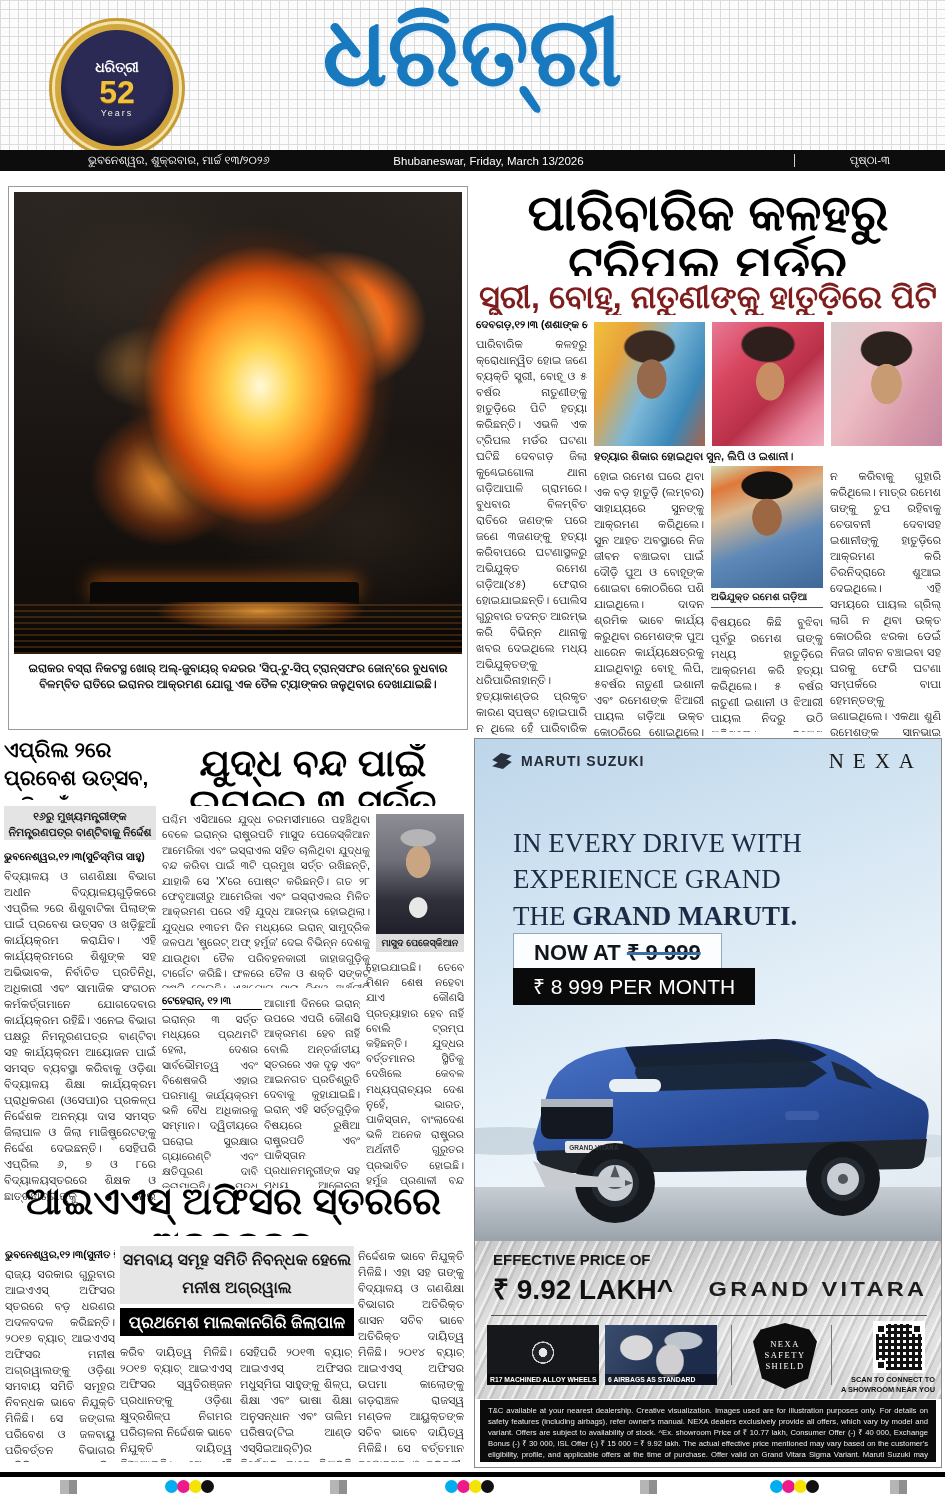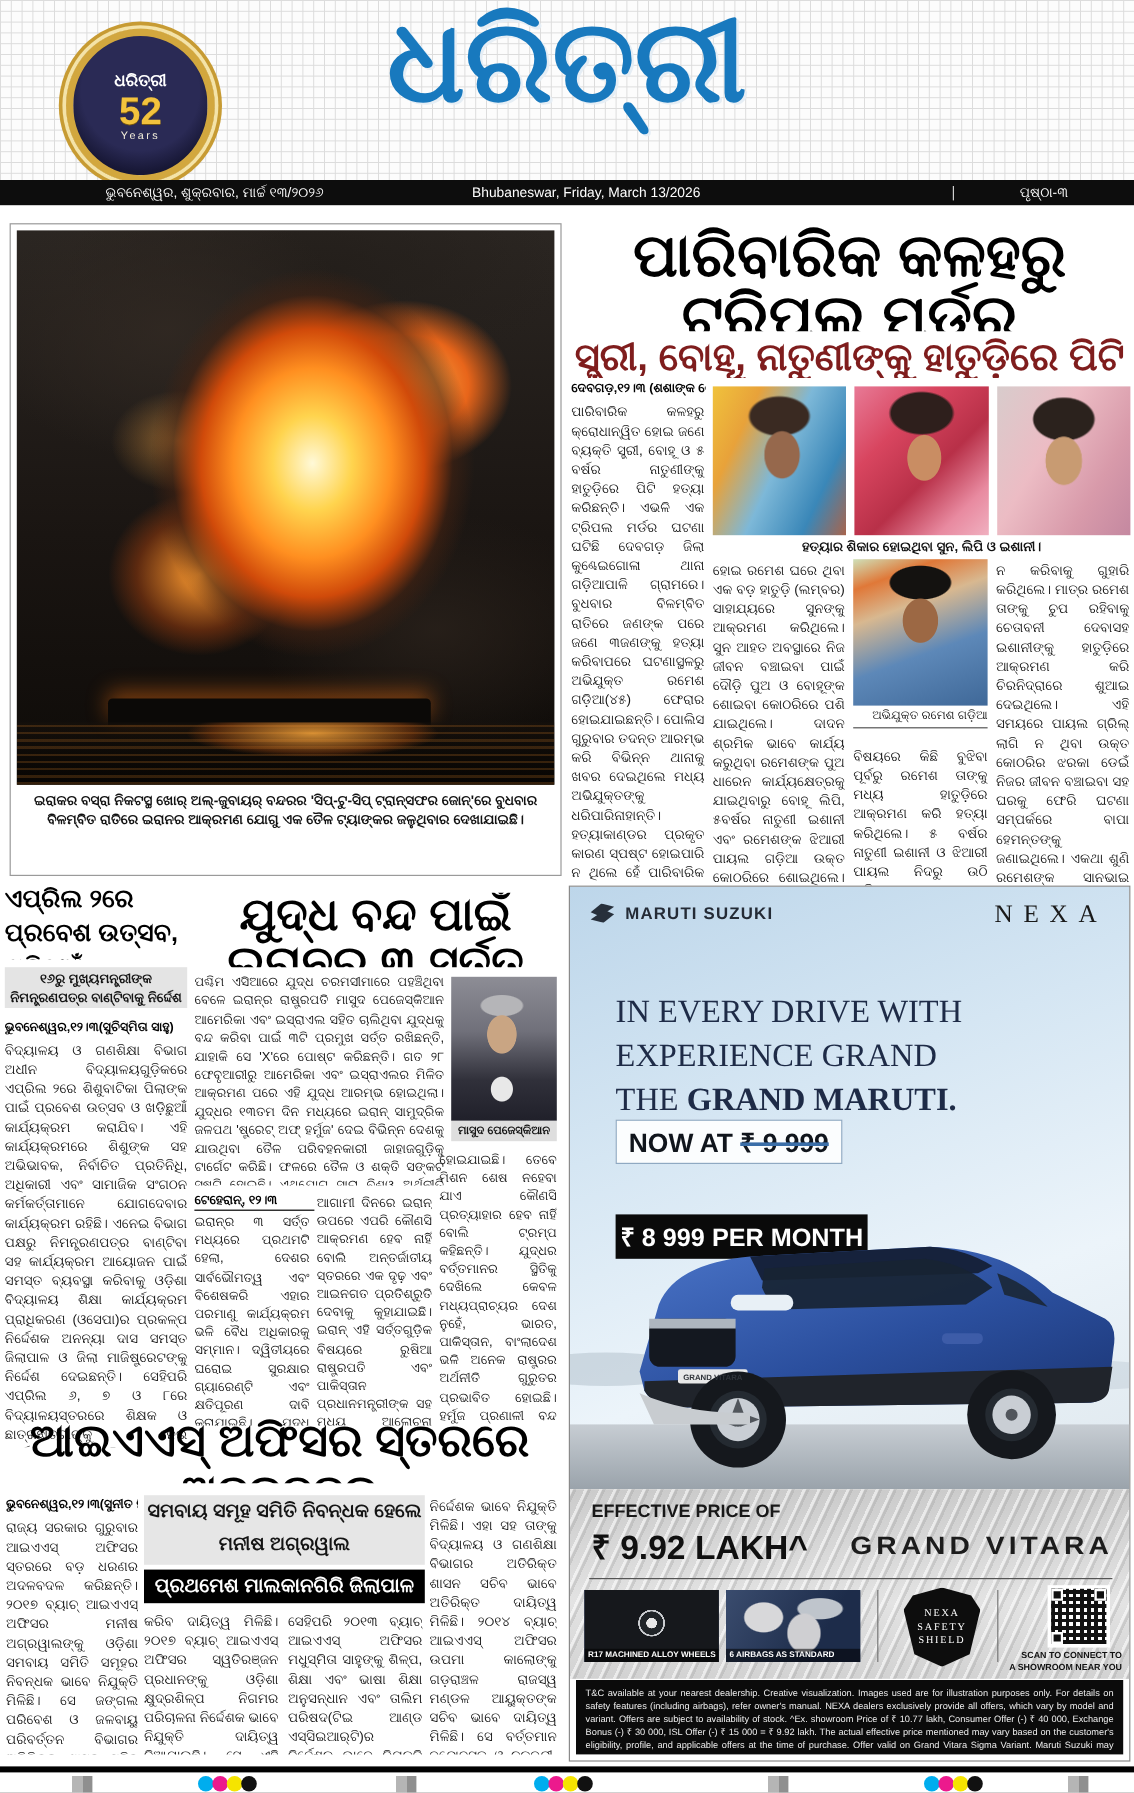--- a/index.html
+++ b/index.html
@@ -62,32 +62,32 @@
     radial-gradient(ellipse 40px 26px at 50% 20%,#3a2a22 0 60%,transparent 66%),
     linear-gradient(115deg,#f0c23c 0%,#e8a23a 24%,#7db8d8 50%,#3a87b8 78%,#a8644c 100%);}
   .vp2{background:
     radial-gradient(ellipse 23px 31px at 52% 48%,#c98d63 0 60%,transparent 63%),
     radial-gradient(ellipse 42px 28px at 50% 18%,#2e1f1c 0 60%,transparent 66%),
     linear-gradient(135deg,#e87a96 0%,#d8455f 30%,#b83048 58%,#e88aa0 82%,#f0b0c0 100%);}
   .vp3{background:
     radial-gradient(ellipse 25px 33px at 50% 50%,#c89b72 0 60%,transparent 62%),
     radial-gradient(ellipse 40px 28px at 50% 22%,#2b221d 0 62%,transparent 66%),
     linear-gradient(120deg,#d8cccc 0%,#ecbcc4 38%,#d89aaa 72%,#c488a0 100%);}
-  .victims-caption{position:absolute;left:594px;top:450px;width:348px;text-align:center;
+  .victims-caption{position:absolute;left:594px;top:450px;width:348px;
     font-size:11px;font-weight:bold;color:#111;overflow:hidden;}
   .m-col1{position:absolute;left:476px;top:336px;width:111px;height:406px;}
   .m-col2{position:absolute;left:594px;top:468px;width:110px;height:274px;}
   .m-col3{position:absolute;left:711px;top:466px;width:112px;height:276px;}
   .m-col4{position:absolute;left:830px;top:468px;width:111px;height:274px;}
   .accused{width:112px;height:122px;background:
     radial-gradient(ellipse 24px 30px at 50% 42%,#9c6844 0 60%,transparent 63%),
     radial-gradient(ellipse 40px 22px at 50% 16%,#141210 0 62%,transparent 66%),
     linear-gradient(160deg,#cfe0b8 0%,#e07838 16%,#d8b890 34%,#5d88b8 62%,#3f6898 100%);}
-  .accused-caption{width:112px;text-align:right;font-size:10px;font-weight:normal;padding:3px 0 4px;
-    border-bottom:1px solid #555;margin-bottom:16px;overflow:hidden;white-space:nowrap;}
+  .accused-caption{width:112px;text-align:left;font-size:10px;font-weight:bold;padding:3px 0 4px;
+    border-bottom:1px solid #555;margin-bottom:6px;overflow:hidden;white-space:nowrap;}
   
   .s-headline{position:absolute;left:4px;top:736px;width:152px;height:64px;font-size:21px;font-weight:bold;
     line-height:1.35;color:#000;overflow:hidden;}
   .s-subbox{position:absolute;left:4px;top:806px;width:152px;height:34px;background:#e4e4e4;
     font-size:11px;font-weight:bold;text-align:center;line-height:16px;padding-top:2px;box-sizing:border-box;overflow:hidden;}
   .s-byline{position:absolute;left:4px;top:850px;width:152px;}
   .s-body{position:absolute;left:4px;top:868px;width:152px;height:338px;}
   
   .i-headline{position:absolute;left:160px;top:744px;width:306px;height:62px;text-align:center;
     font-size:38px;font-weight:bold;line-height:1.05;color:#000;overflow:hidden;}
@@ -122,24 +122,24 @@
     background:linear-gradient(160deg,#bdd6ea 0%,#d5e6f3 35%,#ecf4fa 68%,#dfe8ee 100%);}
   .ad-brand-left{position:absolute;left:16px;top:14px;display:flex;align-items:center;gap:8px;}
   .suzuki-mark{width:22px;height:16px;}
   .maruti-label{font-size:14px;font-weight:bold;letter-spacing:1px;color:#242b36;}
   .nexa-label{position:absolute;right:18px;top:10px;font-size:21px;letter-spacing:9px;color:#1a1a1a;
     font-family:"Liberation Serif",serif;}
   .ad-headline{position:absolute;left:38px;top:86px;font-family:"Liberation Serif",serif;
     font-size:27px;line-height:1.35;color:#1e2b47;}
   .ad-headline b{font-weight:bold;}
   .offer-old{position:absolute;left:38px;top:194px;background:#fbfdfe;border:1px solid #8fa9c2;
-    padding:2px 10px 3px;font-size:22px;font-weight:bold;color:#10151c;white-space:nowrap;}
+    padding:2px 20px 3px;font-size:22px;font-weight:bold;color:#10151c;white-space:nowrap;}
   .offer-old .strike{text-decoration:line-through;text-decoration-color:#3a6ea8;text-decoration-thickness:3px;}
   .offer-new{position:absolute;left:38px;top:229px;background:#0a0a0a;color:#fff;
-    padding:4px 4px 5px;font-size:21px;font-weight:bold;white-space:nowrap;margin-top:44px;}
+    padding:4px 20px 5px;font-size:21px;font-weight:normal;white-space:nowrap;}
   .ad-car{position:absolute;left:0;top:252px;width:468px;height:250px;}
   .ad-silver{position:absolute;left:0;top:502px;width:468px;height:158px;
     background:
       repeating-linear-gradient(115deg,rgba(255,255,255,.55) 0 2px,rgba(150,150,150,.28) 3px 5px,transparent 5px 11px),
       linear-gradient(#cbcbcb,#e3e3e3 60%,#d2d2d2);}
   .eff-label{position:absolute;left:18px;top:10px;font-size:15px;font-weight:bold;color:#181818;}
   .eff-price{position:absolute;left:18px;top:28px;font-size:28px;font-weight:bold;color:#101010;}
   .gv-wordmark{position:absolute;right:16px;top:36px;font-size:21px;font-weight:bold;letter-spacing:3px;
     color:#1c1c1c;transform:scaleX(1.12);transform-origin:right;}
   .silver-rule{position:absolute;left:16px;right:16px;top:74px;border-top:1px solid #555;}

